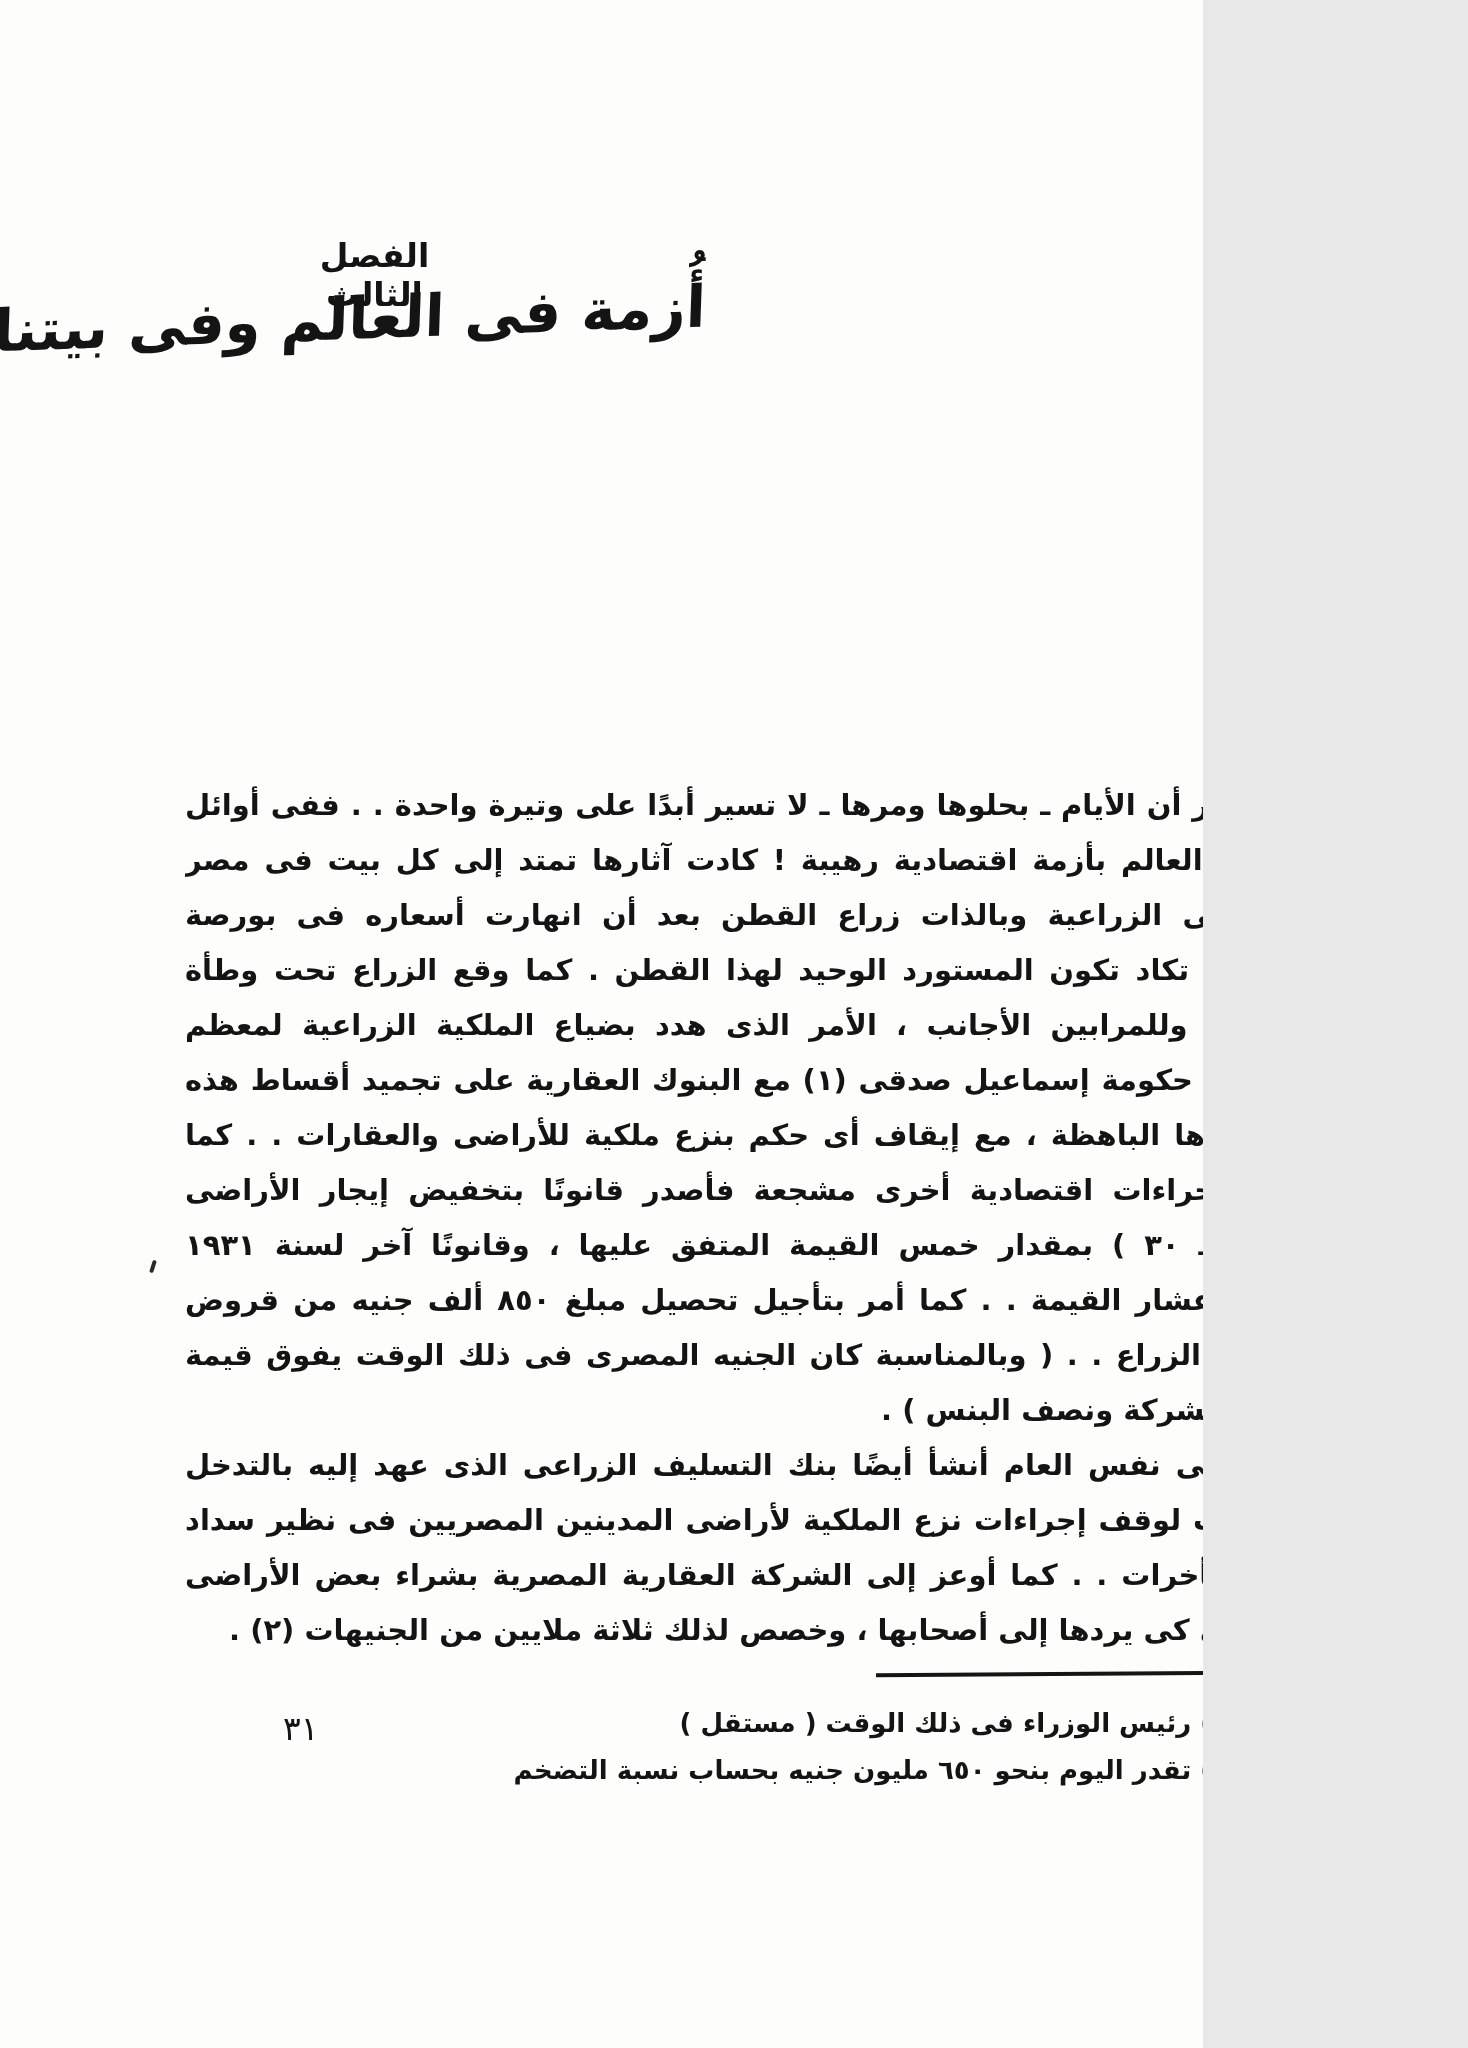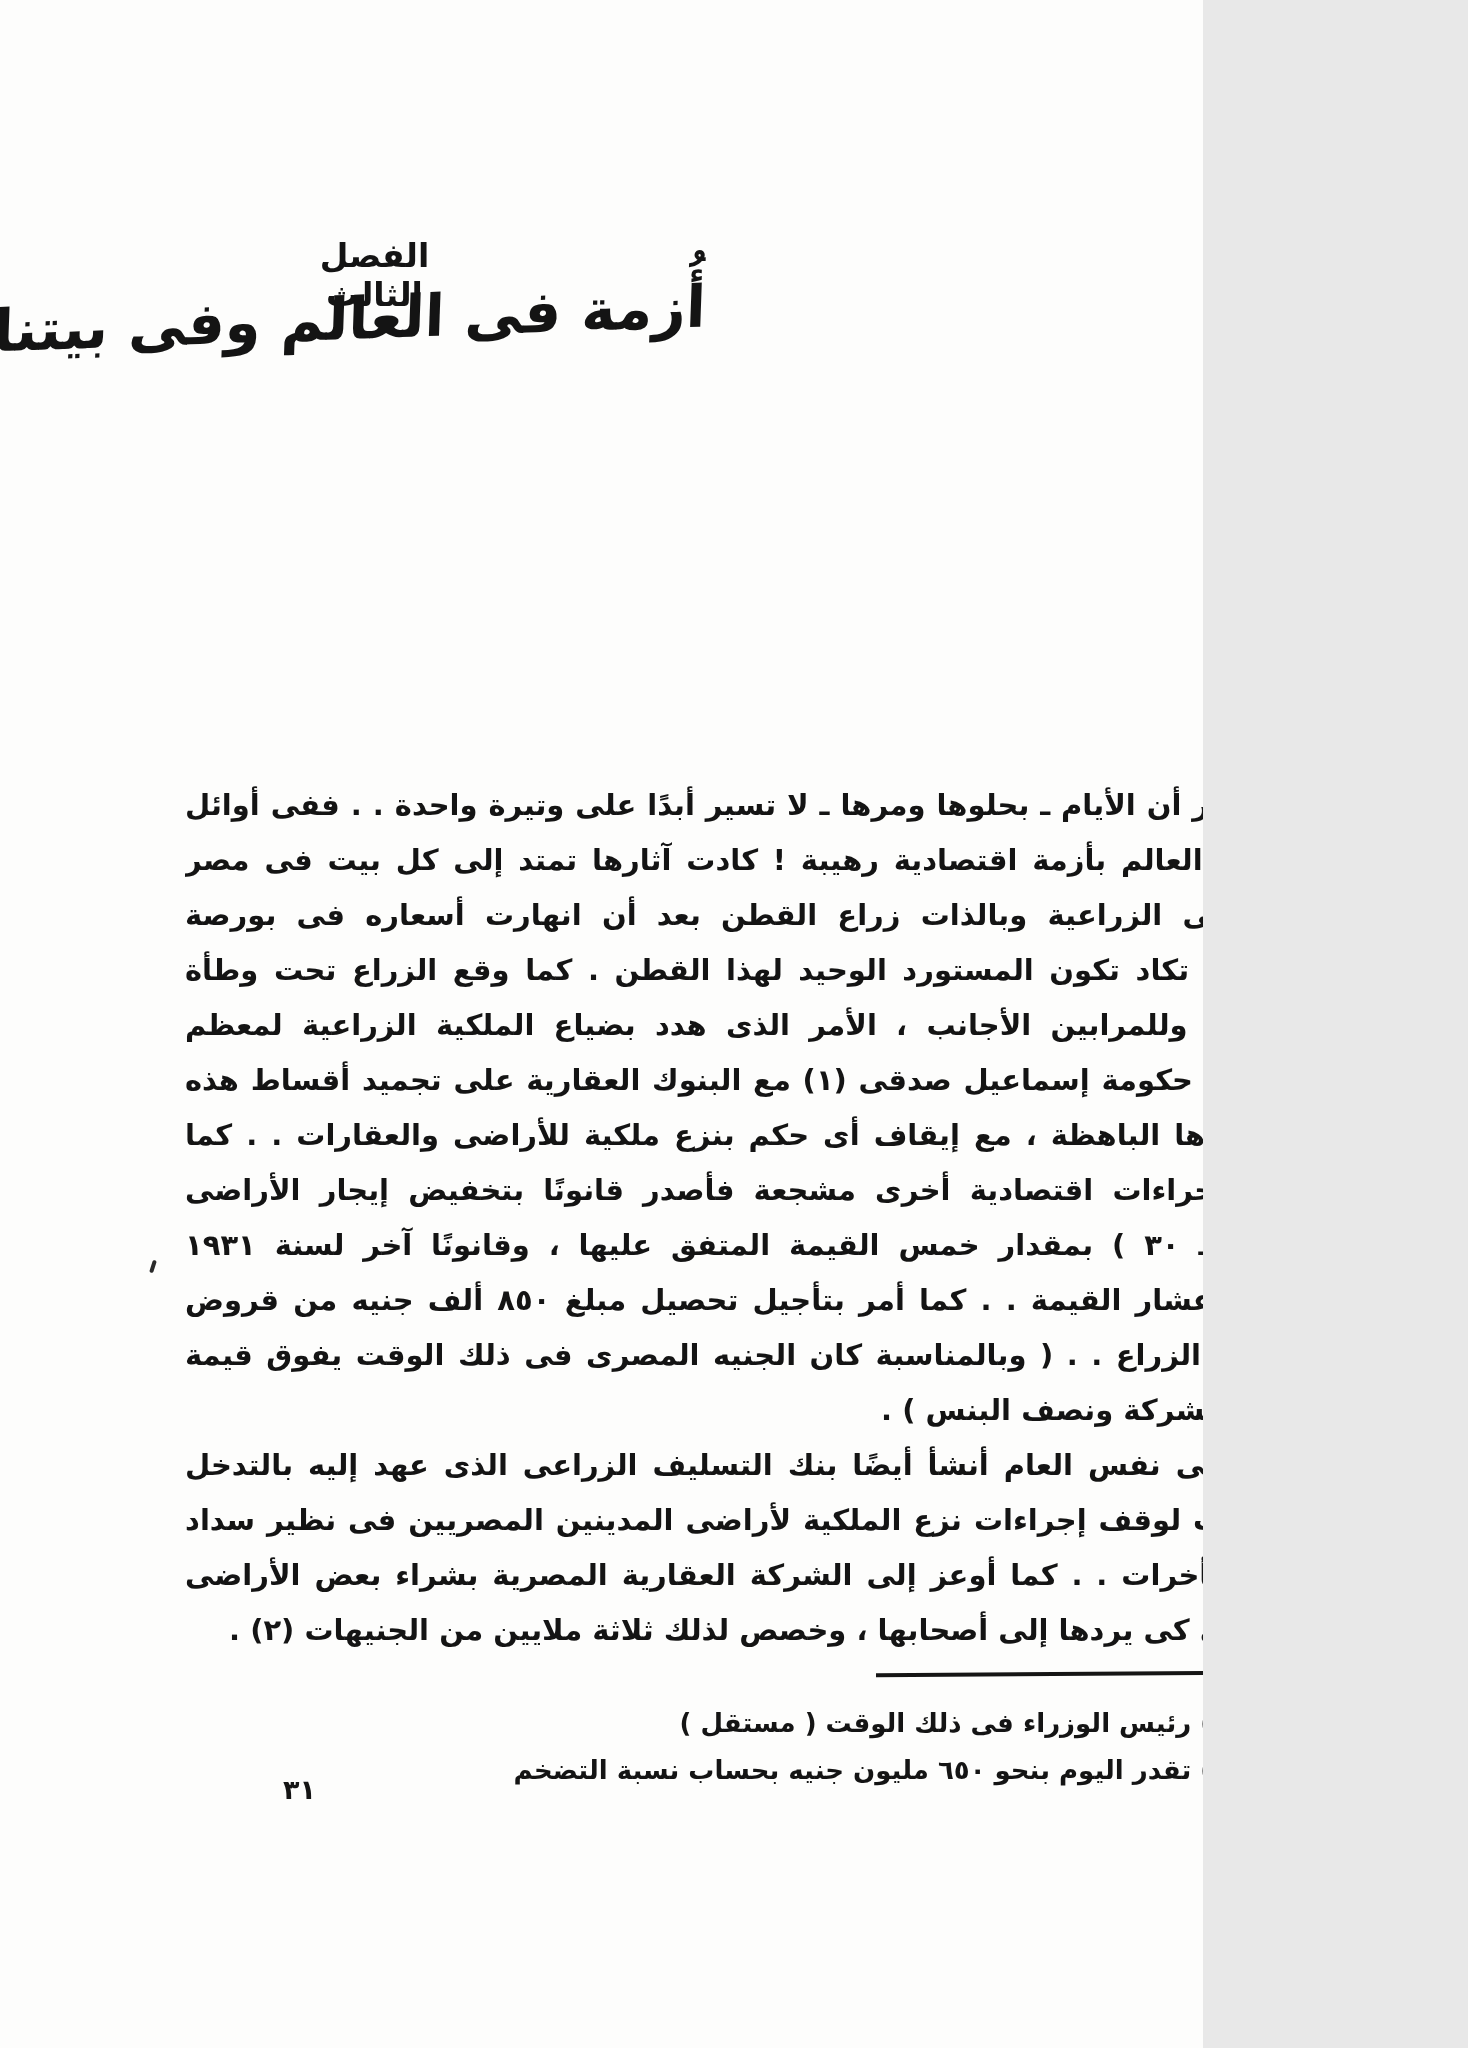--- a/index.html
+++ b/index.html
@@ -57,23 +57,23 @@
     position: absolute;
     top: 1700px; left: 500px; width: 758px;
     direction: rtl;
     text-align: right;
     font-size: 26px;
     font-weight: bold;
   }
   .footnote { line-height: 47px; }
   .page-number {
     position: absolute;
-    top: 1774px; left: 283px;
-    font-size: 27px;
-    font-weight: bold;
+    top: 1709px; left: 283px;
+    font-size: 33px;
+    font-weight: normal;
     direction: rtl;
   }
   .artifact-mark {
     position: absolute;
     top: 1260px; left: 151px;
     width: 4px; height: 13px;
     background: #2a2a2a;
     border-radius: 2px;
     transform: rotate(18deg);
   }

